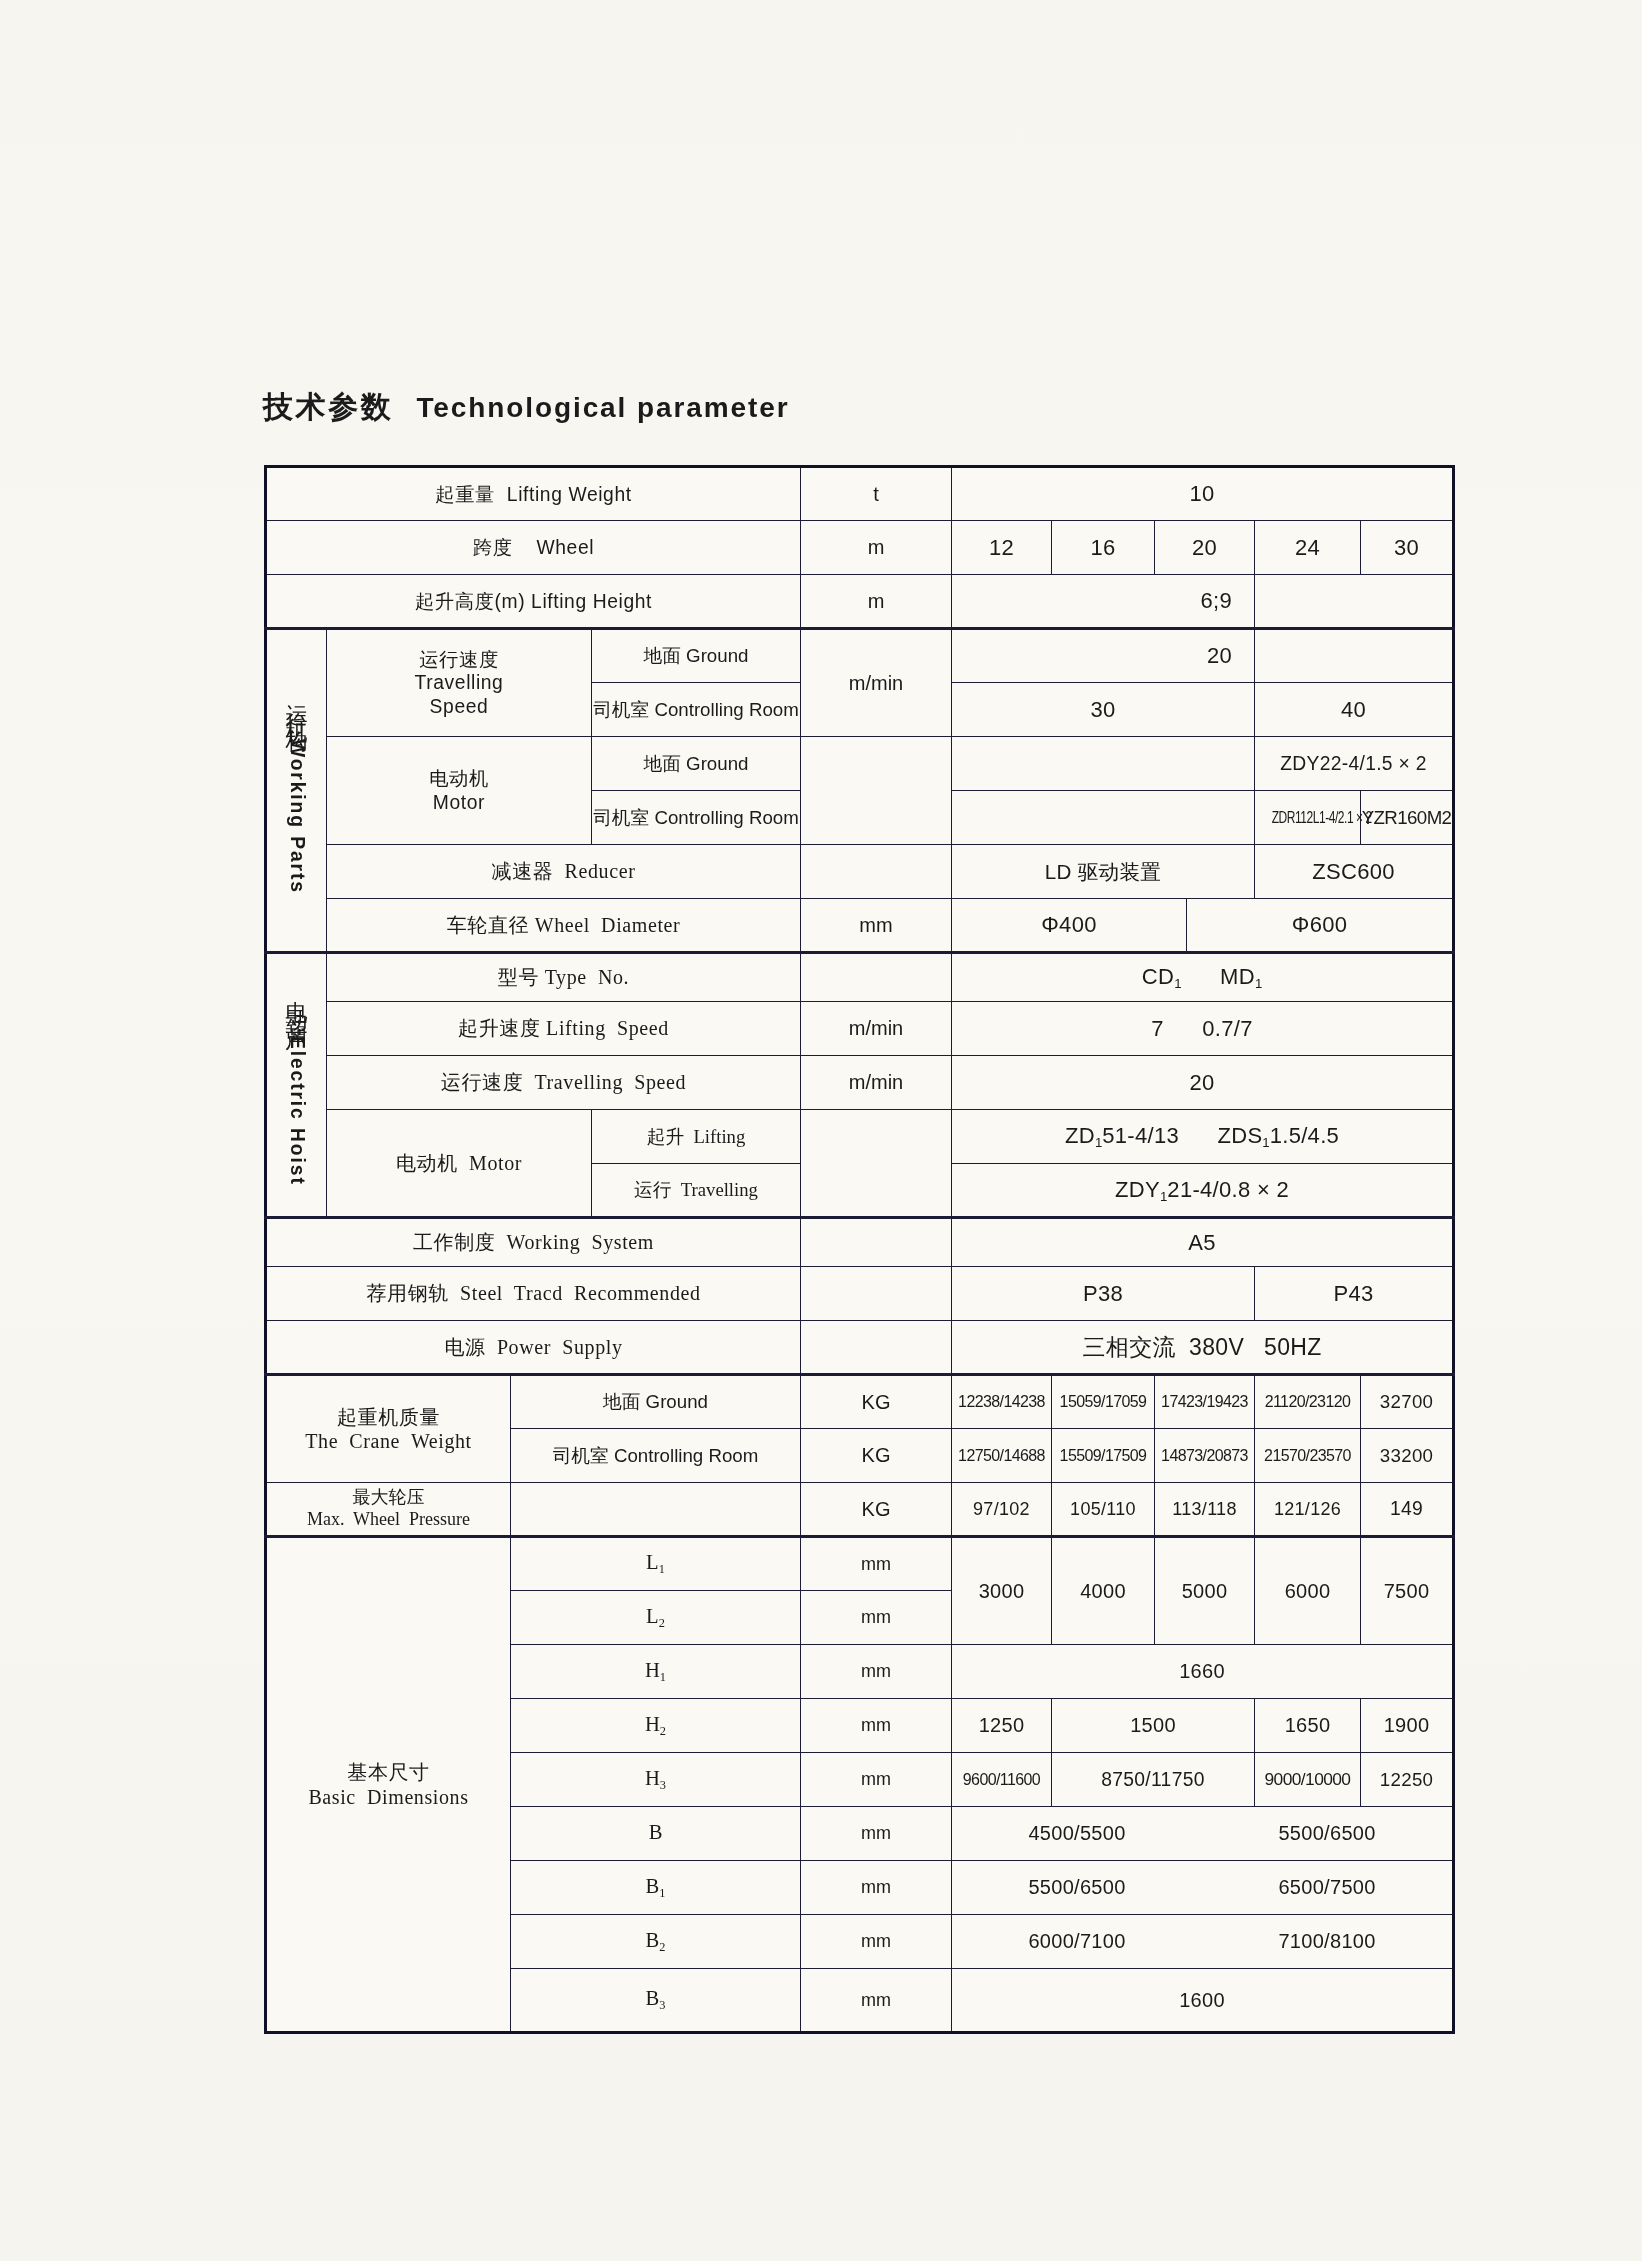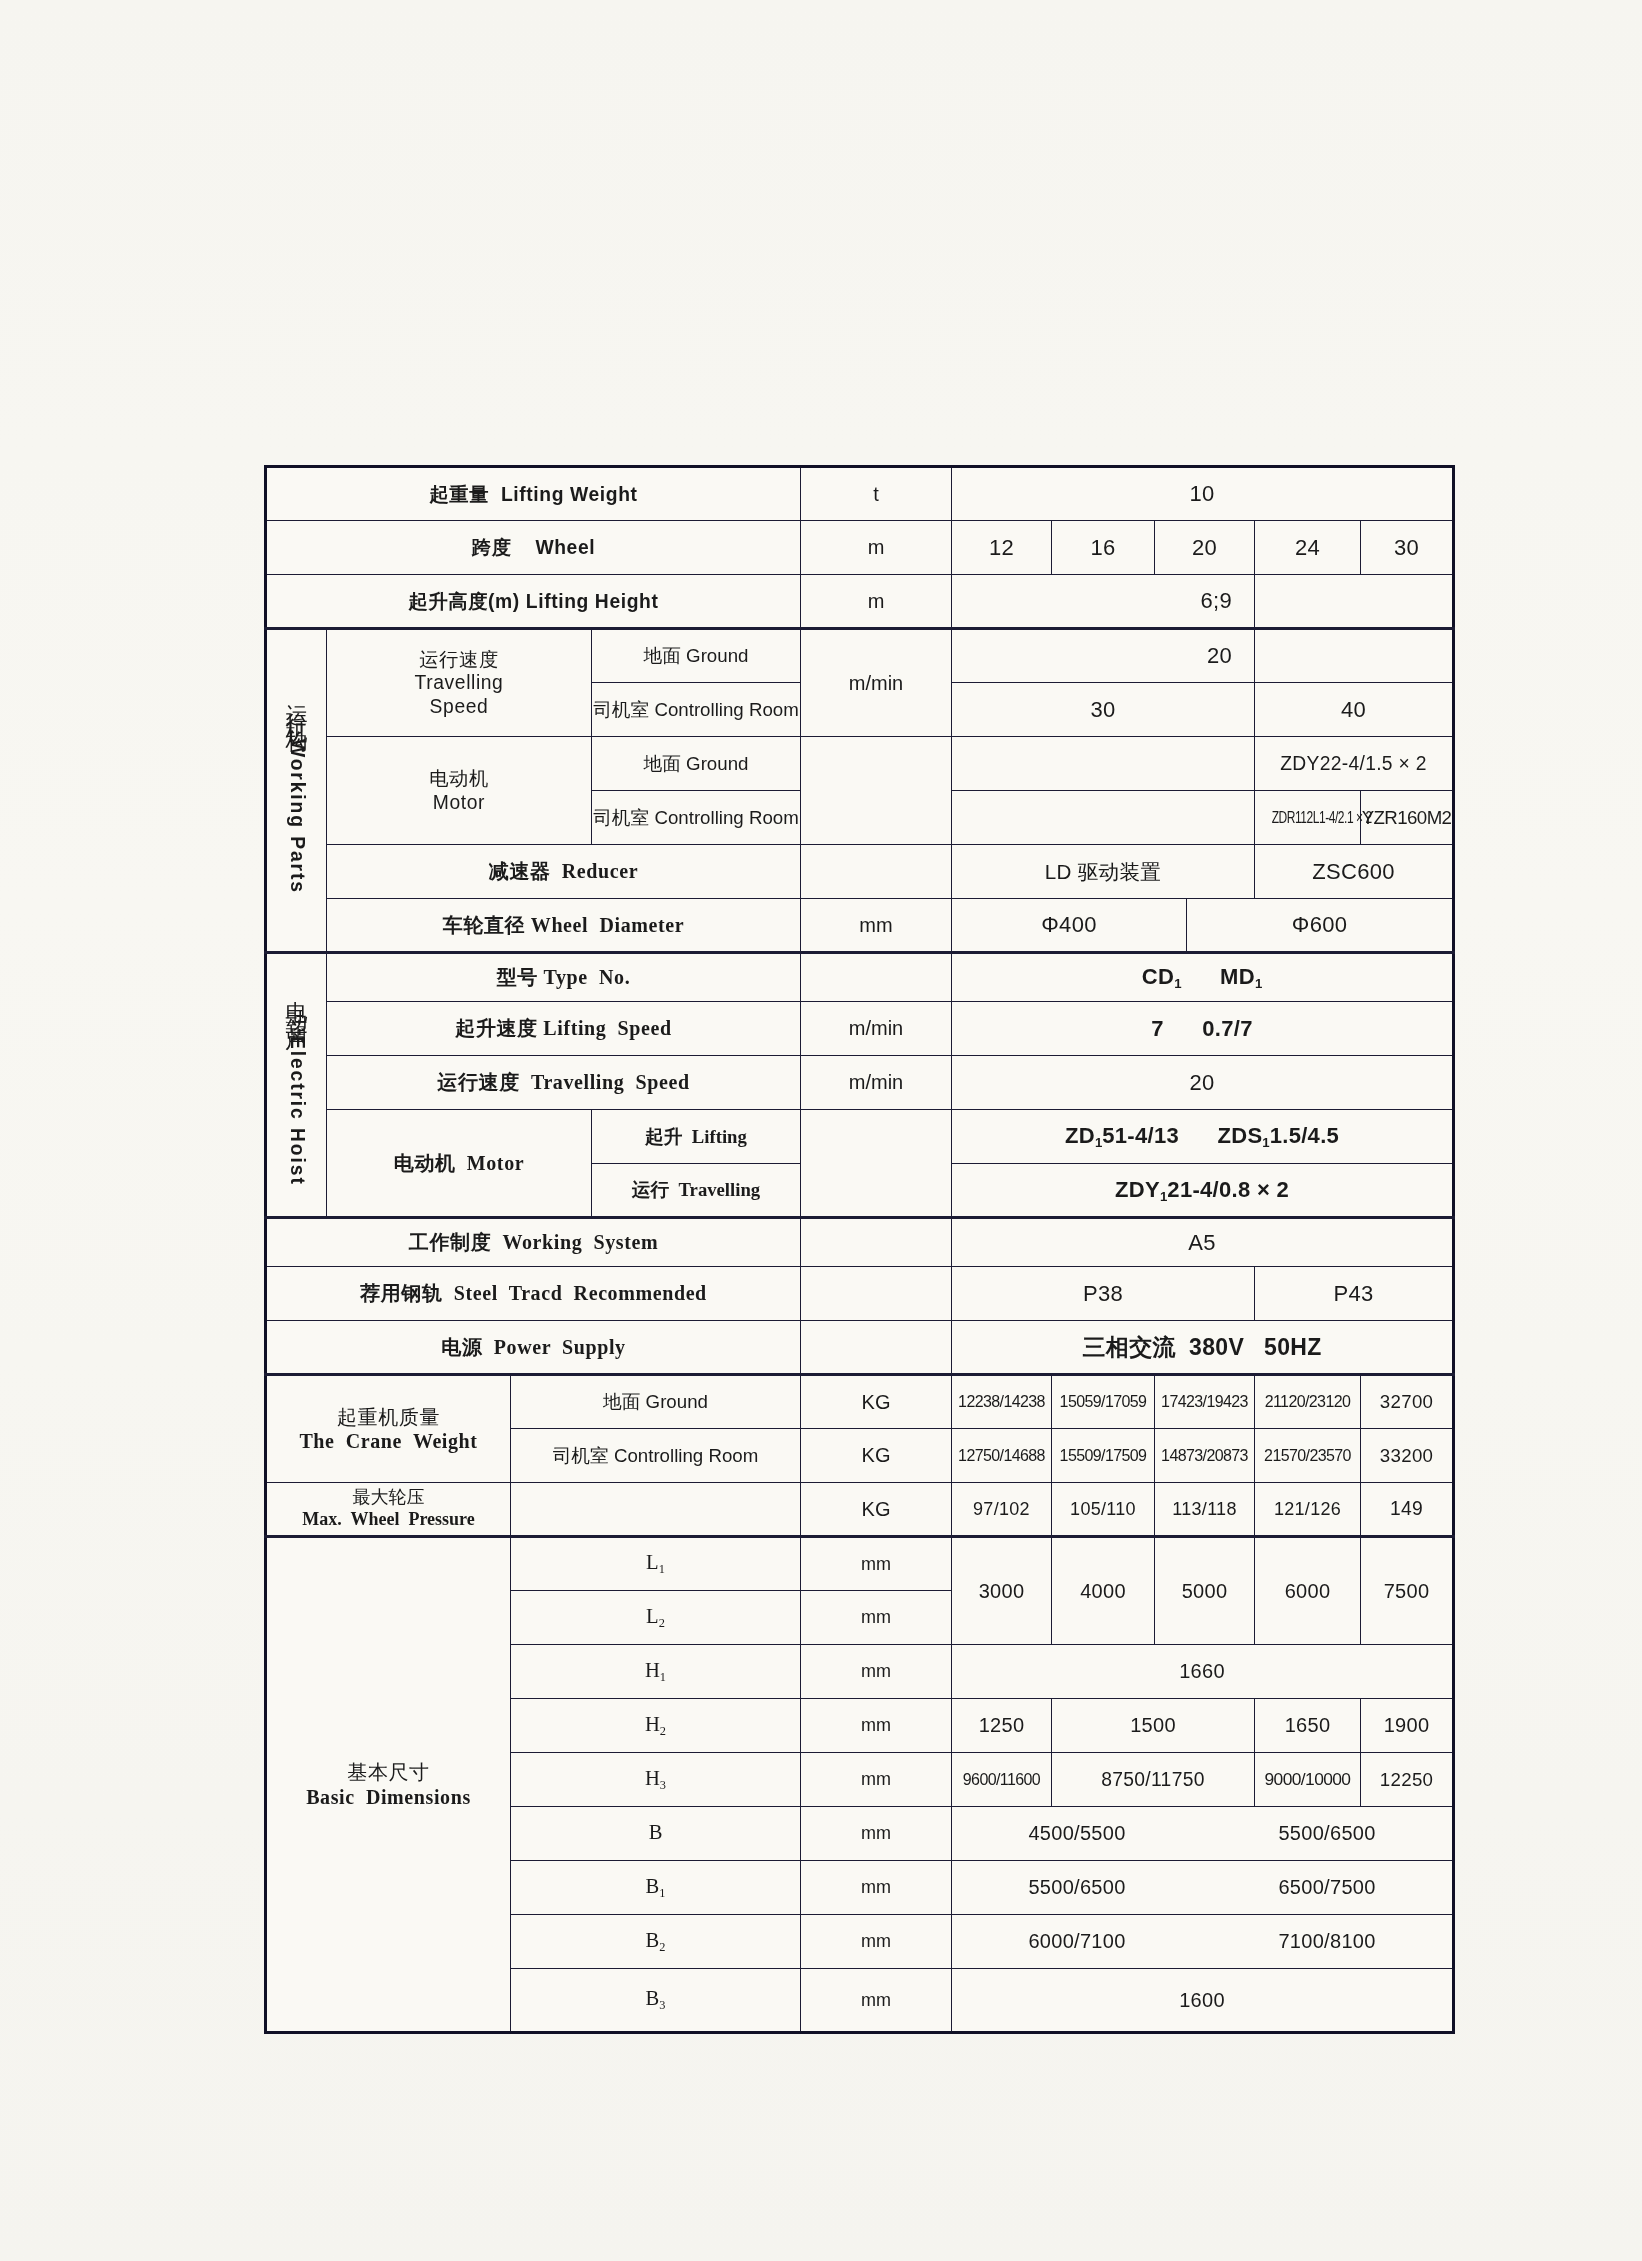--- a/index.html
+++ b/index.html
@@ -24,21 +24,21 @@
   }
   td{
     border:1.3px solid #1c1c34;border-top-width:1.9px;border-bottom-width:1.9px;
     padding:0;text-align:center;vertical-align:middle;overflow:visible;
   }
   tr{height:54px;}
   tr.tall{height:64px;}
   tr.short{height:49px;}
 
   .t-serif{font-family:"Liberation Serif","DejaVu Serif",serif;}
-  .pre{white-space:pre;font-weight:bold;}
+  .pre{white-space:pre;}
   .lbl{font-size:19.3px;letter-spacing:0.6px;}
   .t-serif.lbl{font-size:20px;}
   .sublbl{font-size:18.7px;}
   .unit{font-size:20px;}
   .val{font-size:22px;letter-spacing:0.3px;}
   .val-sm{font-size:16px;letter-spacing:-0.6px;}
   .val-xs{display:inline-block;font-size:16px;letter-spacing:-0.6px;transform:scaleX(.75);white-space:pre;}
   .sub-s{font-size:.6em;vertical-align:-.3em;letter-spacing:0;}
   .shift-right{text-align:right;}
   .shift-right .val{padding-right:22px;}
@@ -54,20 +54,24 @@
   .vstrip .zh{font-size:22px;letter-spacing:9px;padding-bottom:14px;}
   .vstrip .en{font-size:19.3px;letter-spacing:1.9px;font-weight:600;}
   
   tr.sep td{border-top-width:3.2px;}
 </style>
 </head>
 <body>
 
 <div class="sheet">
 
+  <div class="title">
+    <span class="zh">技术参数</span>
+    <span class="en">Technological  parameter</span>
+  </div>
 
   <table class="spec">
     <colgroup>
       <col style="width:61px">
         <col style="width:184px">
         <col style="width:81px">
         <col style="width:209px">
       <col style="width:151px">
         <col style="width:100px">
         <col style="width:103px">

